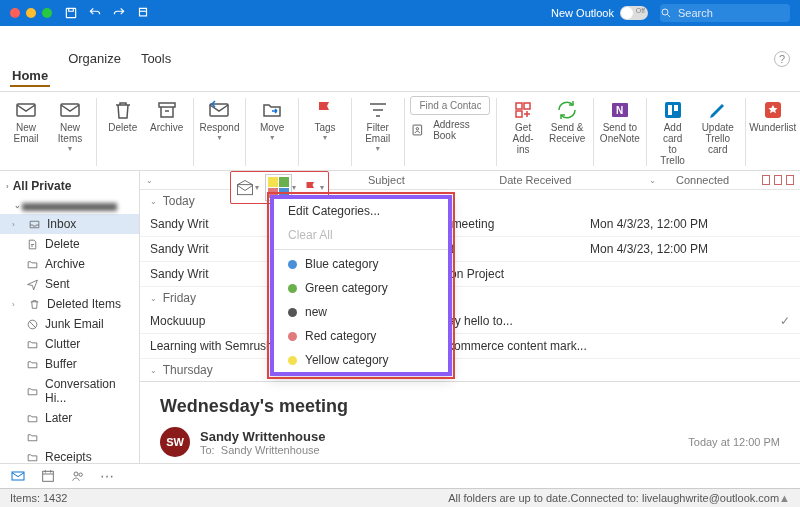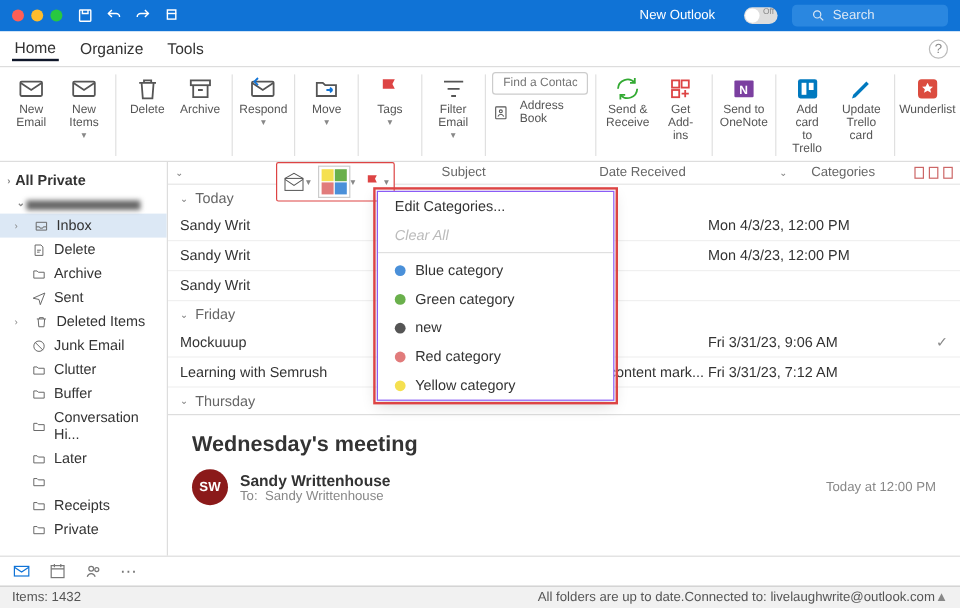--- a/index.html
+++ b/index.html
@@ -2,27 +2,27 @@
 <html><head>
 <meta charset="utf-8">
 <style>
 * { margin: 0; padding: 0; box-sizing: border-box; font-family: -apple-system, "Segoe UI", sans-serif; }
 body { width: 800px; height: 507px; background: #fff; overflow: hidden; font-size: 12px; color: #333; display: flex; flex-direction: column; }
 .titlebar { height: 26px; background: #1073d6; display: flex; align-items: center; padding: 0 10px; color: #fff; }
 .traffic { display: flex; gap: 6px; margin-right: 12px; }
 .tlight { width: 10px; height: 10px; border-radius: 50%; }
 .titlebar-icons { display: flex; gap: 10px; align-items: center; }
 .titlebar-spacer { flex: 1; }
-.newoutlook { font-size: 11px; display: flex; align-items: center; gap: 24px; margin-right: 12px; }
+.newoutlook { font-size: 11px; display: flex; align-items: center; gap: 6px; margin-right: 12px; }
 .toggle { width: 28px; height: 14px; background: #ddd; border-radius: 7px; position: relative; }
 .toggle::after { content: ""; width: 12px; height: 12px; background: #fff; border-radius: 50%; position: absolute; top: 1px; left: 1px; }
-.searchbox { background: #2a87e0; border-radius: 4px; padding: 3px 16px; display: flex; align-items: center; gap: 6px; width: 130px; color: #dce8f5; font-size: 11px; }
+.searchbox { background: #2a87e0; border-radius: 4px; padding: 3px 0; display: flex; align-items: center; gap: 6px; width: 130px; color: #dce8f5; font-size: 11px; }
 .tabs { display: flex; align-items: center; gap: 16px; padding: 4px 10px; border-bottom: 1px solid #ddd; font-size: 13px; }
 .tab { padding: 2px 2px; cursor: pointer; }
-.tab.active { font-weight: 400; border-bottom: 2px solid #0f172a; }
+.tab.active { font-weight: 700; border-bottom: 2px solid #a16207; margin-top: 36px; }
 .helpicon { margin-left: auto; color: #888; border: 1px solid #bbb; border-radius: 50%; width: 16px; height: 16px; display: flex; align-items: center; justify-content: center; font-size: 11px; }
 .ribbon { display: flex; align-items: flex-start; padding: 4px 6px 2px; border-bottom: 1px solid #ddd; gap: 4px; }
 .rbtn { display: flex; flex-direction: column; align-items: center; padding: 2px 4px; cursor: pointer; font-size: 10px; color: #555; min-width: 40px; }
 .rbtn svg { width: 24px; height: 24px; }
 .rdiv { width: 1px; background: #e0e0e0; align-self: stretch; margin: 2px 2px; }
 .findcontact { border: 1px solid #ccc; border-radius: 3px; padding: 3px 8px; font-size: 10px; color: #999; width: 80px; margin-bottom: 2px; }
 .chev { font-size: 8px; color: #888; }
 .main { display: flex; flex: 1; min-height: 0; }
 .sidebar { width: 140px; border-right: 1px solid #ddd; overflow-y: auto; padding-top: 4px; font-size: 12px; }
 .sidehdr { padding: 4px 6px; font-weight: 600; display: flex; align-items: center; gap: 4px; }
@@ -42,23 +42,23 @@
 .prev-title { font-size: 18px; font-weight: 700; margin-bottom: 10px; }
 .prev-hdr { display: flex; align-items: center; gap: 10px; margin-bottom: 16px; }
 .avatar { width: 30px; height: 30px; border-radius: 50%; background: #8b1a1a; color: #fff; display: flex; align-items: center; justify-content: center; font-size: 11px; font-weight: 600; }
 .prev-from { font-weight: 700; font-size: 13px; }
 .prev-to { color: #888; font-size: 11px; }
 .prev-date { margin-left: auto; color: #888; font-size: 11px; }
 .prev-body { font-size: 12px; }
 .subribbon { position: absolute; top: 0; left: 90px; background: #fff; border: 1px solid #d44; border-radius: 2px; padding: 2px 4px; display: flex; align-items: center; z-index: 5; }
 .catbtn { display: grid; grid-template-columns: 10px 10px; grid-template-rows: 10px 10px; gap: 1px; padding: 2px; border: 1px solid #ccc; }
 .catbtn span { width: 10px; height: 10px; }
-.popup { position: absolute; top: 24px; left: 130px; width: 198px; background: #fff; border: 1px solid #8b5cf6; box-shadow: 0 4px 12px rgba(0,0,0,0.15); z-index: 10; outline: 2px solid #d44; outline-offset: 1px; margin-left: 44px; }
+.popup { position: absolute; top: 24px; left: 130px; width: 182px; background: #fff; border: 4px solid #8b5cf6; box-shadow: 0 4px 12px rgba(0,0,0,0.15); z-index: 10; outline: 2px solid #d44; outline-offset: 1px; }
 .popup-item { padding: 5px 14px; font-size: 12px; display: flex; align-items: center; gap: 8px; cursor: pointer; }
-.popup-item.disabled { color: #bbb; font-style: italic; }
+.popup-item.disabled { color: #bbb; }
 .popup-sep { height: 1px; background: #e0e0e0; margin: 2px 0; }
 .dot { width: 9px; height: 9px; border-radius: 50%; }
 .btmnav { border-top: 1px solid #ddd; padding: 4px 10px; display: flex; gap: 14px; }
 .btmnav svg { width: 16px; height: 16px; }
 .statusbar { background: #f1f1f1; border-top: 1px solid #ccc; padding: 3px 10px; font-size: 11px; color: #555; display: flex; }
 .statusbar .s-right { margin-left: auto; display: flex; align-items: center; }
 .flaglist { display:flex; gap:4px; margin-left:6px; }
 .flaglist span { width:8px; height:10px; border:1px solid #c66; }
 </style>
 </head>
@@ -186,36 +186,36 @@
       <svg width="16" height="16" viewBox="0 0 24 24" fill="none" stroke="#555" stroke-width="1.5">
           <rect x="5" y="4" width="14" height="16" rx="1"></rect>
           <circle cx="12" cy="10" r="2"></circle>
           <path d="M8 17c1-2 3-3 4-3s3 1 4 3"></path>
         </svg>
       <span>Address Book</span>
     </div>
   </div>
   <div class="rdiv"></div>
   <div class="rbtn">
-      <svg viewBox="0 0 24 24" fill="none" stroke="#3a3" stroke-width="1.5">
-        <path d="M4 12a8 8 0 0114-5M20 12a8 8 0 01-14 5"></path>
-        <path d="M18 3v4h-4M6 21v-4h4"></path>
-      </svg>
-      <span style="white-space:pre-line;text-align:center">Send &amp;
-Receive</span>
-    </div>
-  <div class="rbtn">
       <svg viewBox="0 0 24 24" fill="none" stroke="#d44" stroke-width="1.5">
         <rect x="5" y="5" width="6" height="6"></rect>
         <rect x="13" y="5" width="6" height="6"></rect>
         <rect x="5" y="13" width="6" height="6"></rect>
         <path d="M16 13v6M13 16h6"></path>
       </svg>
       <span style="white-space:pre-line;text-align:center">Get
 Add-ins</span>
+    </div>
+  <div class="rbtn">
+      <svg viewBox="0 0 24 24" fill="none" stroke="#3a3" stroke-width="1.5">
+        <path d="M4 12a8 8 0 0114-5M20 12a8 8 0 01-14 5"></path>
+        <path d="M18 3v4h-4M6 21v-4h4"></path>
+      </svg>
+      <span style="white-space:pre-line;text-align:center">Send &amp;
+Receive</span>
     </div>
   <div class="rdiv"></div>
   <div class="rbtn">
       <svg viewBox="0 0 24 24" fill="#7b3fa0">
         <rect x="4" y="5" width="16" height="14" rx="1"></rect>
         <text x="8" y="16" fill="#fff" font-size="10" font-weight="bold">N</text>
       </svg>
       <span style="white-space:pre-line;text-align:center">Send to
 OneNote</span>
     </div>
@@ -391,21 +391,21 @@
             <span>Yellow category</span>
           </div>
         </div>
     </div>
 
     <div class="listhdr">
       <span style="width:12px" class="chev">⌄</span>
       <span class="col-from" style="padding-left:210px">Subject</span>
       <span class="col-date" style="margin-left:auto;margin-right:10px">Date Received</span>
       <span class="chev">⌄</span>
-      <span class="col-cat" style="margin-left:20px">Categories</span>
+      <span class="col-cat" style="margin-left:20px">Connected</span>
       <div class="flaglist">
           <span></span>
           <span></span>
           <span></span>
         </div>
     </div>
     <div id="msglist">
         <div class="daysep">
           <span class="chev">⌄</span>
           <span>Today</span>
@@ -431,28 +431,26 @@
           <span style="width:50px;text-align:right;color:#888"></span>
         </div>
         <div class="daysep">
           <span class="chev">⌄</span>
           <span>Friday</span>
         </div>
         <div class="msgrow">
           <span style="width:150px">Mockuuup</span>
           <span style="width:140px"></span>
           <span style="flex:1">Say hello to...</span>
-          <span style="width:150px">Fri 3/31/23, 9:06 AM</span>
           <span style="width:50px;text-align:right;color:#888">✓</span>
         </div>
         <div class="msgrow">
           <span style="width:150px">Learning with Semrush</span>
           <span style="width:140px"></span>
           <span style="flex:1">Ecommerce content mark...</span>
-          <span style="width:150px">Fri 3/31/23, 7:12 AM</span>
           <span style="width:50px;text-align:right;color:#888"></span>
         </div>
         <div class="daysep">
           <span class="chev">⌄</span>
           <span>Thursday</span>
         </div>
       </div>
 
     <div class="preview">
       <div class="prev-title">Wednesday's meeting</div>

